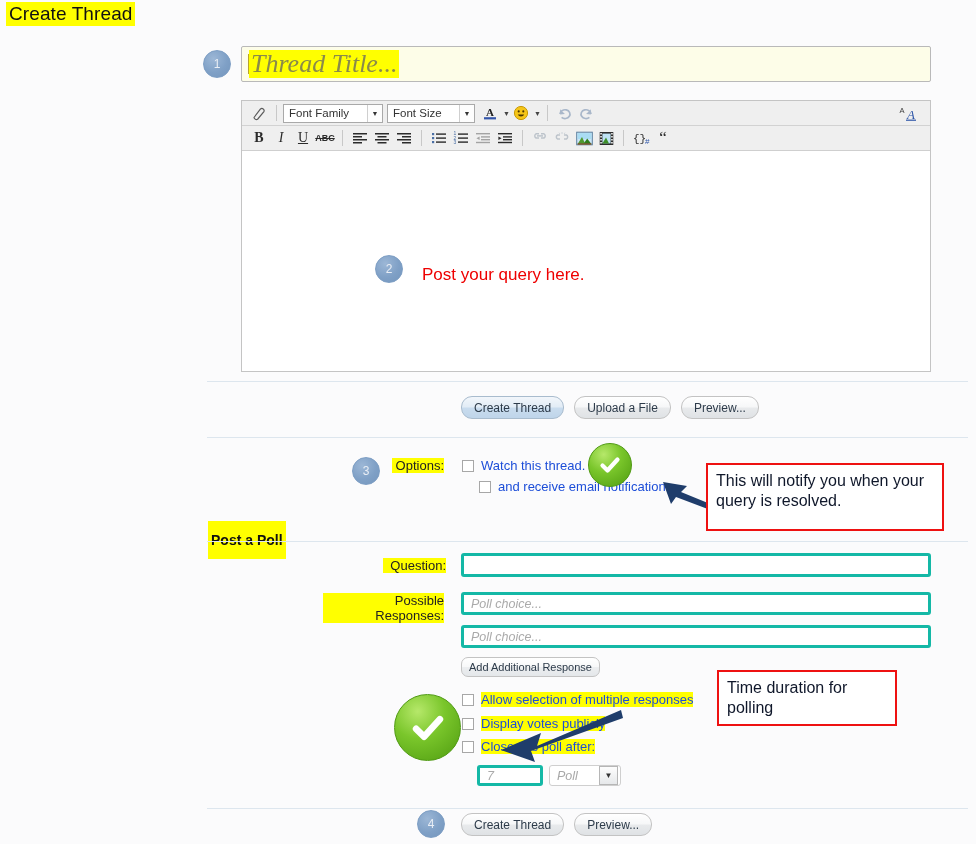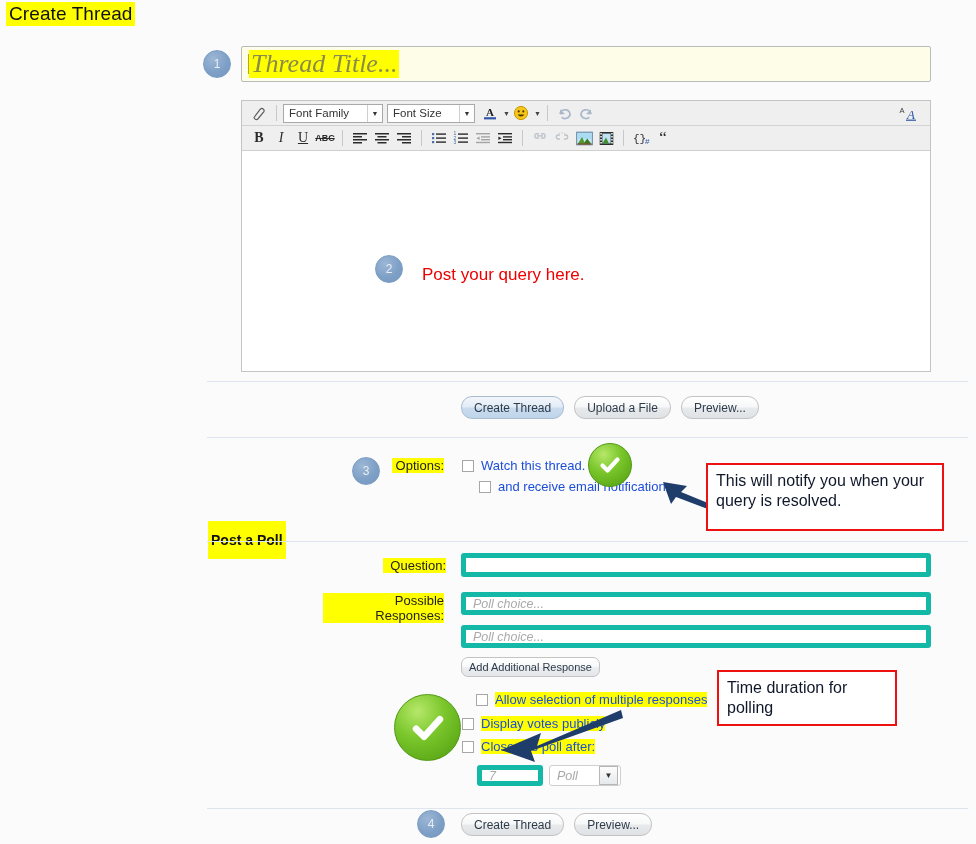--- a/index.html
+++ b/index.html
@@ -120,21 +120,21 @@
   
   .callout {
     position: absolute; border: 2px solid #ee1111; background: #ffffff;
     color: #0f172a; font-size: 16px; line-height: 1.25;
     padding: 6px 8px; box-sizing: border-box;
   }
 
   
   .lbl { position: absolute; font-size: 13px; color: #222; text-align: right; }
   .tin {
-    position: absolute; border: 5px solid #14b8a6; border-radius: 3px;
+    position: absolute; border: 3px solid #14b8a6; border-radius: 3px;
     background: #fff; box-sizing: border-box; display: flex; align-items: center;
     padding-left: 7px; font-size: 12.5px; color: #aaa; font-style: italic;
   }
   .tin.empty { color: transparent; }
   .tin.plain { font-style: normal; }
   .ddl {
     position: absolute; border: 1px solid #cfcfcf; border-radius: 3px; background: #fff;
     box-sizing: border-box; display: flex; align-items: center; justify-content: space-between;
     font-size: 12.5px; color: #a8a8a8; font-style: italic; padding-left: 7px;
   }
@@ -427,21 +427,21 @@
   <div class="tin" style="left:461px; top:625px; width:470px; height:23px;">Poll choice...</div>
 
   <div class="btn sq" style="position:absolute; left:461px; top:657px;">Add Additional Response</div>
 
   <div class="okbadge" style="left:394px; top:694px; width:65px; height:65px;">
     <svg width="38" height="38" viewBox="0 0 24 24">
       <path d="M4.5 12.5 L9.5 17.5 L19.5 6.5" fill="none" stroke="#ffffff" stroke-width="4.2" stroke-linecap="round" stroke-linejoin="round"></path>
     </svg>
   </div>
 
-  <div class="crow" style="position:absolute; left:476px; top:692px;">
+  <div class="crow" style="position:absolute; left:462px; top:692px;">
     <span class="cb"></span>
     <span class="hl">Allow selection of multiple responses</span>
   </div>
   <div class="crow" style="position:absolute; left:462px; top:716px;">
     <span class="cb"></span>
     <span class="hl">Display votes publicly</span>
   </div>
   <div class="crow" style="position:absolute; left:462px; top:739px;">
     <span class="cb"></span>
     <span class="hl">Close this poll after:</span>

